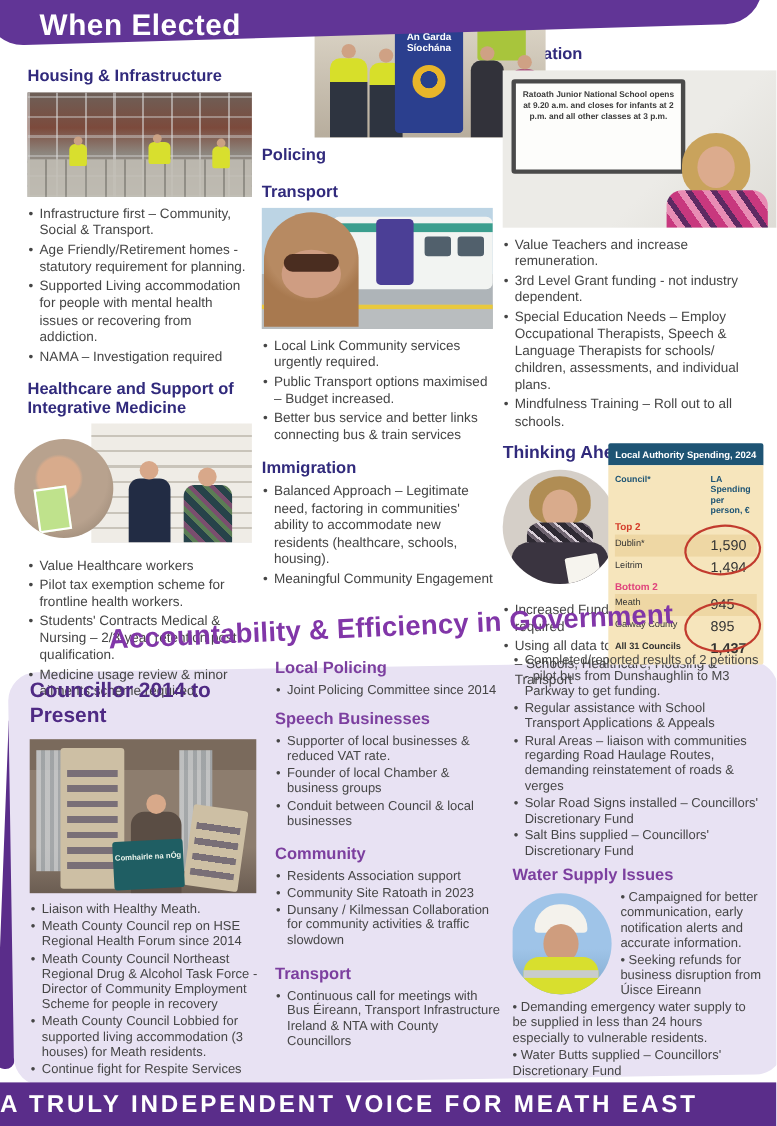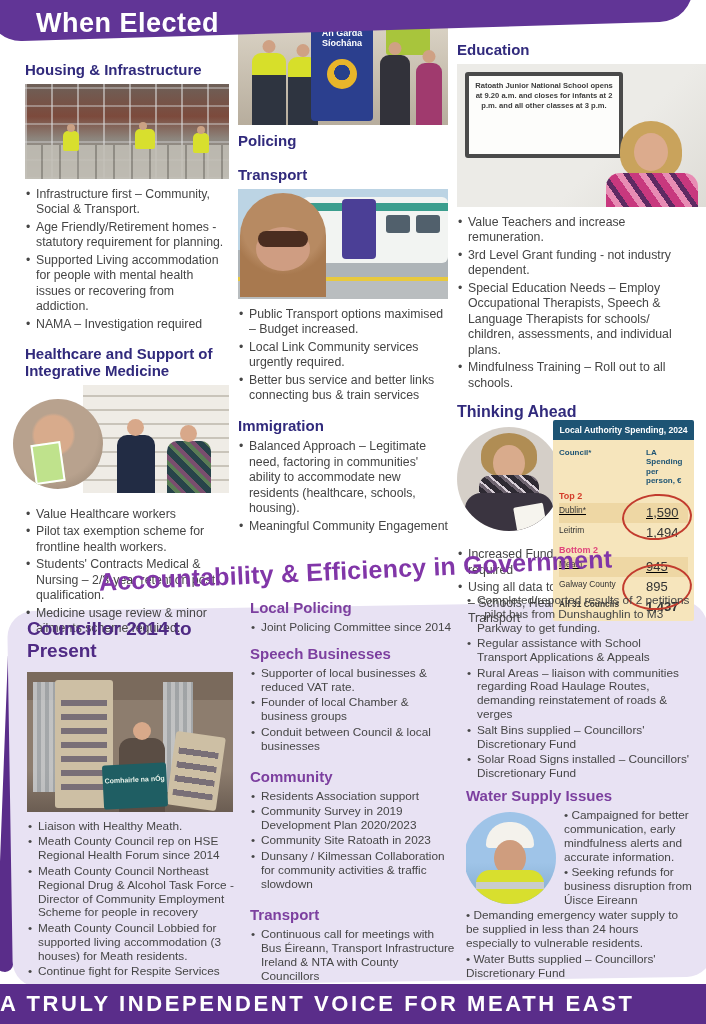--- a/index.html
+++ b/index.html
@@ -34,21 +34,21 @@
   .ph-housing .scaffold{position:absolute;inset:0;
      background:repeating-linear-gradient(90deg,rgba(220,220,220,.55) 0 2px,transparent 2px 26px),
                 repeating-linear-gradient(0deg,rgba(210,210,210,.45) 0 2px,transparent 2px 18px);}
   .ph-housing .blocks{position:absolute;left:0;bottom:0;width:100%;height:34px;
      background:repeating-linear-gradient(90deg,#c2bfb6 0 16px,#8f8c84 16px 18px),
                 repeating-linear-gradient(0deg,#b5b2a9 0 9px,#807d76 9px 11px);opacity:.85;}
   .worker{position:absolute;width:16px;height:20px;background:#d8df2e;border-radius:5px 5px 2px 2px;}
   .worker::after{content:"";position:absolute;left:4px;top:-7px;width:8px;height:8px;border-radius:50%;background:#caa184;}
 
   
-  .ph-garda{width:210px;height:110px;background:linear-gradient(180deg,#ddd6c8,#b7ad9d);}
+  .ph-garda{width:210px;height:110px;background:linear-gradient(180deg,#ddd6c8,#b7ad9d);margin-left:48px;}
   .g-green{position:absolute;right:18px;top:6px;width:44px;height:34px;background:#a8c53c;border-radius:3px;}
   .g-banner{position:absolute;left:73px;top:6px;width:62px;height:100px;background:#2b3f8e;
      border-radius:4px;text-align:center;color:#fff;}
   .g-banner .g-txt{font-size:9px;font-weight:bold;line-height:1.15;padding-top:7px;}
   .g-badge{width:30px;height:30px;margin:10px auto 0;border-radius:50%;
      background:radial-gradient(circle at 50% 45%,#27408b 0 34%,#e8b52a 36% 100%);}
   .fig{position:absolute;bottom:0;border-radius:9px 9px 0 0;}
   .fig::after{content:"";position:absolute;left:50%;transform:translateX(-50%);top:-13px;
      width:13px;height:13px;border-radius:50%;background:#cfa184;}
   .fig.garda{background:linear-gradient(180deg,#d7df2a 0 30%,#2e3440 30% 100%);}
@@ -99,32 +99,32 @@
   .think-circle{position:absolute;left:0;top:24px;width:104px;height:104px;border-radius:50%;overflow:hidden;
      background:radial-gradient(circle at 50% 38%,#d5cfc8 0 100%);}
   .tc-hair{position:absolute;left:24px;top:6px;width:56px;height:44px;border-radius:50% 50% 40% 40%;background:#b08d54;}
   .tc-face{position:absolute;left:36px;top:18px;width:32px;height:36px;border-radius:50%;background:#d9ab8c;}
   .tc-scarf{position:absolute;left:22px;top:48px;width:60px;height:30px;border-radius:12px;
      background:repeating-linear-gradient(40deg,#2e2a33 0 5px,#6e6470 5px 8px,#d8cfd8 8px 10px);}
   .tc-body{position:absolute;left:8px;top:66px;width:88px;height:38px;border-radius:16px 16px 0 0;background:#3a3440;}
   .tc-paper{position:absolute;left:58px;top:78px;width:30px;height:24px;background:#f6f4ee;border-radius:2px;transform:rotate(-10deg);}
 
   
-  .la-table{position:absolute;right:-2px;top:17px;width:141px;z-index:3;}
+  .la-table{position:absolute;right:-2px;top:0;width:141px;z-index:3;}
   .la-title{background:#1e5474;color:#fff;font-size:8.6px;font-weight:bold;text-align:center;
      padding:5px 2px;border-radius:2px 2px 0 0;}
   .la-body{position:relative;background:#f6e5bc;padding:5px 6px 4px;border-radius:0 0 2px 2px;}
   .la-row,.la-hrow{display:flex;align-items:flex-start;}
   .la-c1{flex:1;font-size:8.4px;color:#333;padding:2.5px 0;}
   .la-c2{width:42px;font-size:13px;color:#333;padding:2.5px 0;}
   .la-hrow .la-c1,.la-hrow .la-c2{color:#1e5474;font-weight:bold;font-size:8px;line-height:1.2;}
   .la-label{font-size:9px;font-weight:bold;padding:2px 0;}
   .la-label.top2{color:#d43d2a;}
   .la-label.bottom2{color:#e0447c;}
-  .la-row.alt{background:#eed7a4;text-decoration:underline;}
+  .la-row.alt{background:#eed7a4;}
   .la-row .bold, .la-row.total .la-c1, .la-row.total .la-c2{font-weight:bold;}
   .ellipse{position:absolute;border:2.5px solid #c23b2e;border-radius:50%;width:66px;height:42px;right:2px;}
   .ellipse.e1{top:54px;transform:rotate(-4deg);}
   .ellipse.e2{top:124px;transform:rotate(-4deg);}
 
   
   .mid-heading{position:absolute;left:28px;top:556px;width:655px;text-align:center;
      font-size:25px;font-weight:bold;color:#8136a8;transform:rotate(-2.6deg);z-index:3;letter-spacing:.2px;}
 
   
@@ -235,22 +235,22 @@
           <div class="t-stripe"></div>
           <div class="t-door"></div>
           <div class="t-win" style="left:84px;width:24px;"></div>
           <div class="t-win" style="left:114px;width:24px;"></div>
         </div>
         <div class="t-platform"></div>
         <div class="t-yellow"></div>
         <div class="t-face"></div>
       </div>
       <ul class="blist">
+          <li>Local Link Community services urgently required.</li>
           <li>Public Transport options maximised – Budget increased.</li>
-          <li>Local Link Community services urgently required.</li>
           <li>Better bus service and better links connecting bus &amp; train services</li>
         </ul>
       <div class="gap" style="height:12px;"></div>
       <h3 class="sec">Immigration</h3>
       <ul class="blist">
           <li>Balanced Approach – Legitimate need, factoring in communities' ability to accommodate new residents (healthcare, schools, housing).</li>
           <li>Meaningful Community Engagement</li>
         </ul>
     </div>
 
@@ -360,49 +360,48 @@
       <h3 class="sec">Speech Businesses</h3>
       <ul class="blist">
           <li>Supporter of local businesses &amp; reduced VAT rate.</li>
           <li>Founder of local Chamber &amp; business groups</li>
           <li>Conduit between Council &amp; local businesses</li>
         </ul>
       <div class="gap" style="height:14px;"></div>
       <h3 class="sec">Community</h3>
       <ul class="blist">
           <li>Residents Association support</li>
-          <li>Community Survey in 2019 Development Plan 2020/2023</li>
           <li>Community Site Ratoath in 2023</li>
           <li>Dunsany / Kilmessan Collaboration for community activities &amp; traffic slowdown</li>
         </ul>
       <div class="gap" style="height:14px;"></div>
       <h3 class="sec">Transport</h3>
       <ul class="blist">
           <li>Continuous call for meetings with Bus Éireann, Transport Infrastructure Ireland &amp; NTA with County Councillors</li>
         </ul>
     </div>
 
     <div class="pc-right">
       <ul class="blist">
           <li>Completed/reported results of 2 petitions - pilot bus from Dunshaughlin to M3 Parkway to get funding.</li>
           <li>Regular assistance with School Transport Applications &amp; Appeals</li>
           <li>Rural Areas – liaison with communities regarding Road Haulage Routes, demanding reinstatement of roads &amp; verges</li>
+          <li>Solar Road Signs installed – Councillors' Discretionary Fund</li>
           <li>Salt Bins supplied – Councillors' Discretionary Fund</li>
-          <li>Solar Road Signs installed – Councillors' Discretionary Fund</li>
         </ul>
       <div class="gap" style="height:6px;"></div>
       <h3 class="sec">Water Supply Issues</h3>
       <div class="water-block">
         <div class="water-photo">
           <div class="wp-hat"></div>
           <div class="wp-face"></div>
           <div class="wp-vest"></div>
         </div>
         <ul class="wlist">
-            <li>Campaigned for better communication, early mindfulness alerts and accurate information.</li>
+            <li>Campaigned for better communication, early notification alerts and accurate information.</li>
             <li>Seeking refunds for business disruption from Úisce Eireann</li>
             <li>Demanding emergency water supply to be supplied in less than 24 hours especially to vulnerable residents.</li>
             <li>Water Butts supplied – Councillors' Discretionary Fund</li>
           </ul>
       </div>
     </div>
   </div>
 
   <div class="footer">
     <div class="footer-title">A TRULY INDEPENDENT VOICE FOR MEATH EAST</div>

